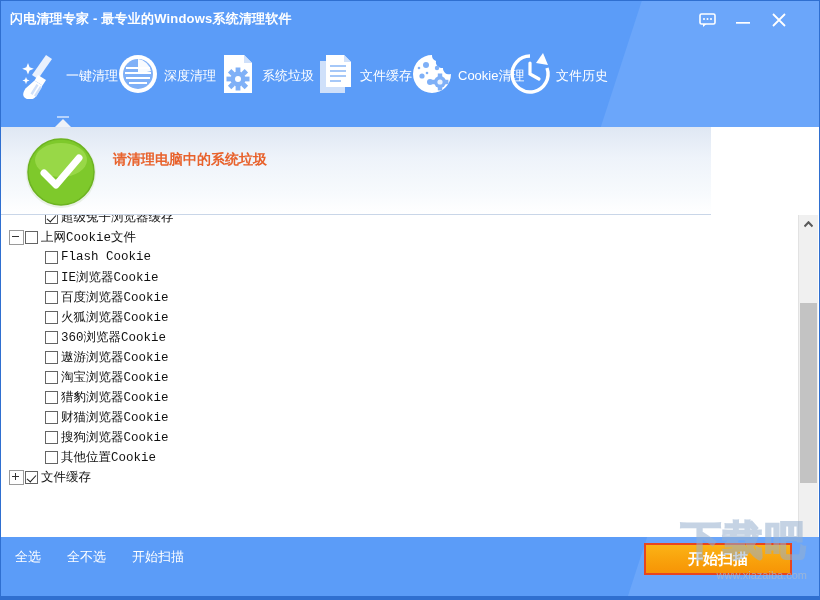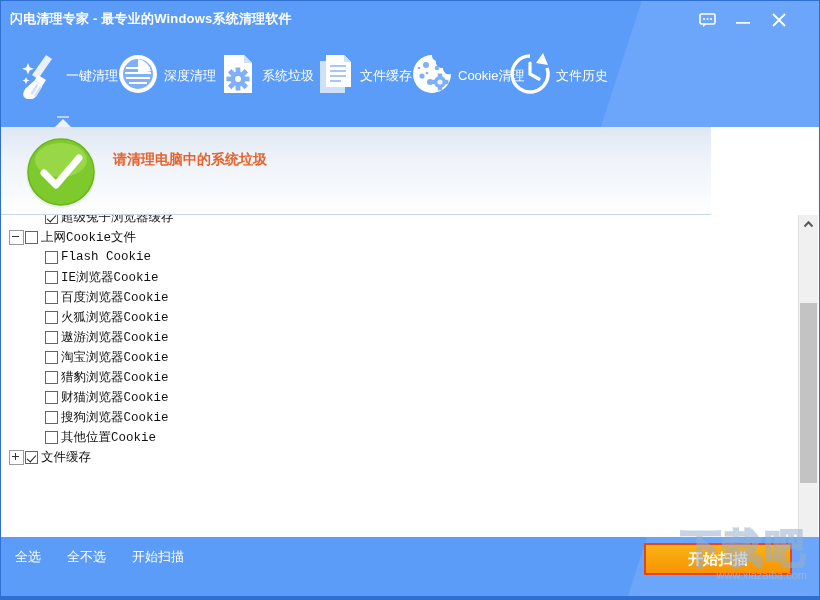--- a/index.html
+++ b/index.html
@@ -152,21 +152,21 @@
 
   
   .watermark{
     position:absolute;right:12px;bottom:18px;z-index:6;pointer-events:none;
     font-size:40px;font-weight:bold;color:rgba(255,255,255,0);
     -webkit-text-stroke:2px rgba(150,175,205,.55);
     letter-spacing:2px;line-height:1;
   }
   .watermark .sub{
     display:block;font-size:11px;-webkit-text-stroke:0;
-    color:rgba(170,185,205,.75);letter-spacing:0;text-align:right;margin-top:2px;
+    color:rgba(170,185,205,.75);letter-spacing:0;text-align:right;margin-top:10px;
     font-weight:normal;
   }
 </style>
 </head>
 <body>
 
 <div id="app">
 
   <div class="header">
     <div class="diagband"></div>
@@ -355,20 +355,25 @@
           <span class="lab">百度浏览器Cookie</span>
         </div>
         <div class="row">
           <span class="indent2"></span>
           <span class="cb"></span>
           <span class="lab">火狐浏览器Cookie</span>
         </div>
         <div class="row">
           <span class="indent2"></span>
           <span class="cb"></span>
+          <span class="lab">360浏览器Cookie</span>
+        </div>
+        <div class="row">
+          <span class="indent2"></span>
+          <span class="cb"></span>
           <span class="lab">遨游浏览器Cookie</span>
         </div>
         <div class="row">
           <span class="indent2"></span>
           <span class="cb"></span>
           <span class="lab">淘宝浏览器Cookie</span>
         </div>
         <div class="row">
           <span class="indent2"></span>
           <span class="cb"></span>

